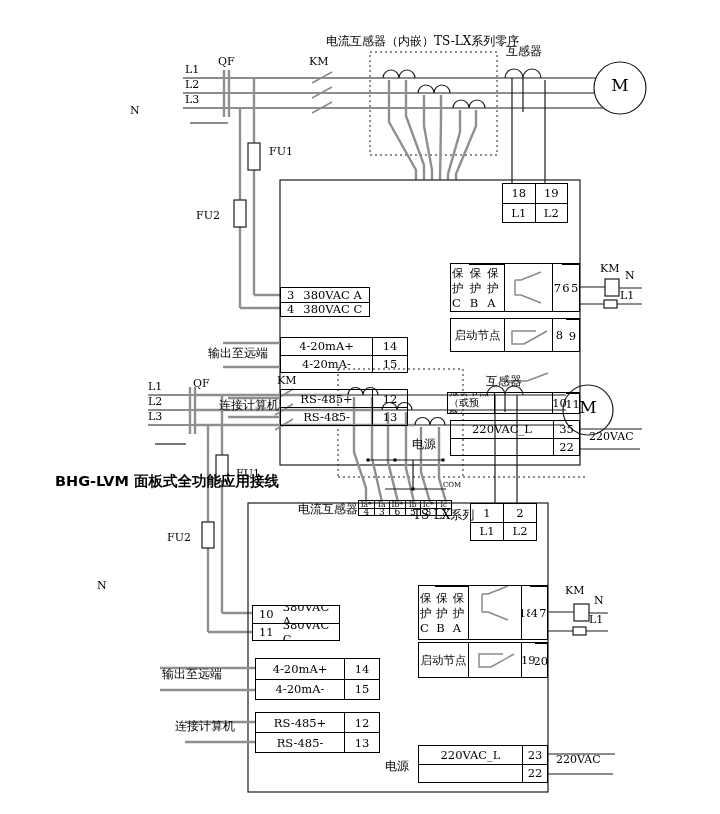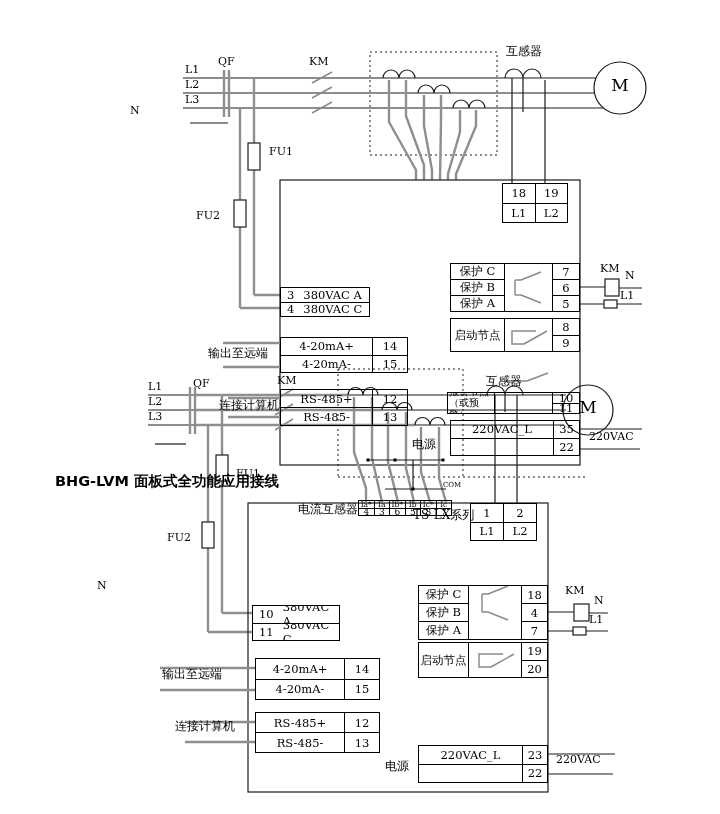--- a/index.html
+++ b/index.html
@@ -17,21 +17,21 @@
   .f12{font-size:12px}
   .f7{font-size:7px}
   .mot{width:28px;text-align:center;font-size:17px}
   .tbl{position:absolute;border:1px solid #000;display:flex;background:transparent;box-sizing:border-box}
   .v{flex-direction:column}
   .row{display:flex;flex:1;min-height:0}
   .row+.row{border-top:1px solid #000}
   .cell{flex:1;display:flex;align-items:center;justify-content:center;font-size:11.5px;
         padding:0 1px;box-sizing:border-box;overflow:hidden}
   .cell+.cell{border-left:1px solid #000}
-  .col{display:flex;flex-direction:column;box-sizing:border-box}
+  .col{display:flex;flex-direction:row;box-sizing:border-box}
   .col+.col{border-left:1px solid #000}
   .vcell{flex:1;display:flex;align-items:center;justify-content:center;font-size:11.5px;
          padding:0 1px;box-sizing:border-box;overflow:hidden}
   .vcell+.vcell{border-top:1px solid #000}
   .lft{justify-content:flex-start;padding-left:6px}
   .gap{margin-left:9px}
   .sm{font-size:10px;line-height:1.15;text-align:left}
   .tiny{font-size:7.5px}
   .num9{font-size:9px}
 </style>
@@ -320,20 +320,21 @@
   <div class="row">
         <div class="cell" style="flex:0 0 103px">220VAC_L</div>
         <div class="cell">23</div>
       </div>
   <div class="row">
         <div class="cell" style="flex:0 0 103px"></div>
         <div class="cell">22</div>
       </div>
 </div>
 
+<div class="lbl f12" style="left:326px;top:35px">电流互感器（内嵌）TS-LX系列零序</div>
 <div class="lbl f12" style="left:506px;top:45px">互感器</div>
 <div class="lbl" style="left:185px;top:64px">L1</div>
 <div class="lbl" style="left:185px;top:79px">L2</div>
 <div class="lbl" style="left:185px;top:94px">L3</div>
 <div class="lbl" style="left:218px;top:56px">QF</div>
 <div class="lbl" style="left:309px;top:56px">KM</div>
 <div class="lbl" style="left:130px;top:105px">N</div>
 <div class="lbl" style="left:269px;top:146px">FU1</div>
 <div class="lbl" style="left:196px;top:210px">FU2</div>
 <div class="lbl mot" style="left:606px;top:77px">M</div>

